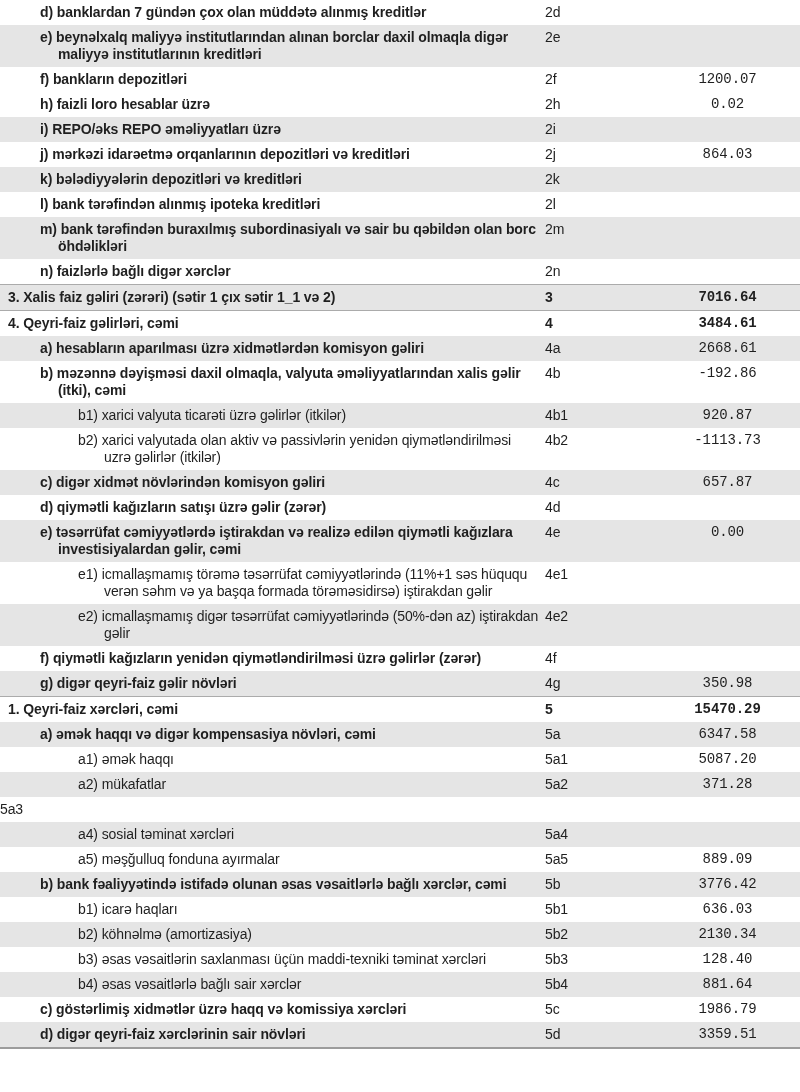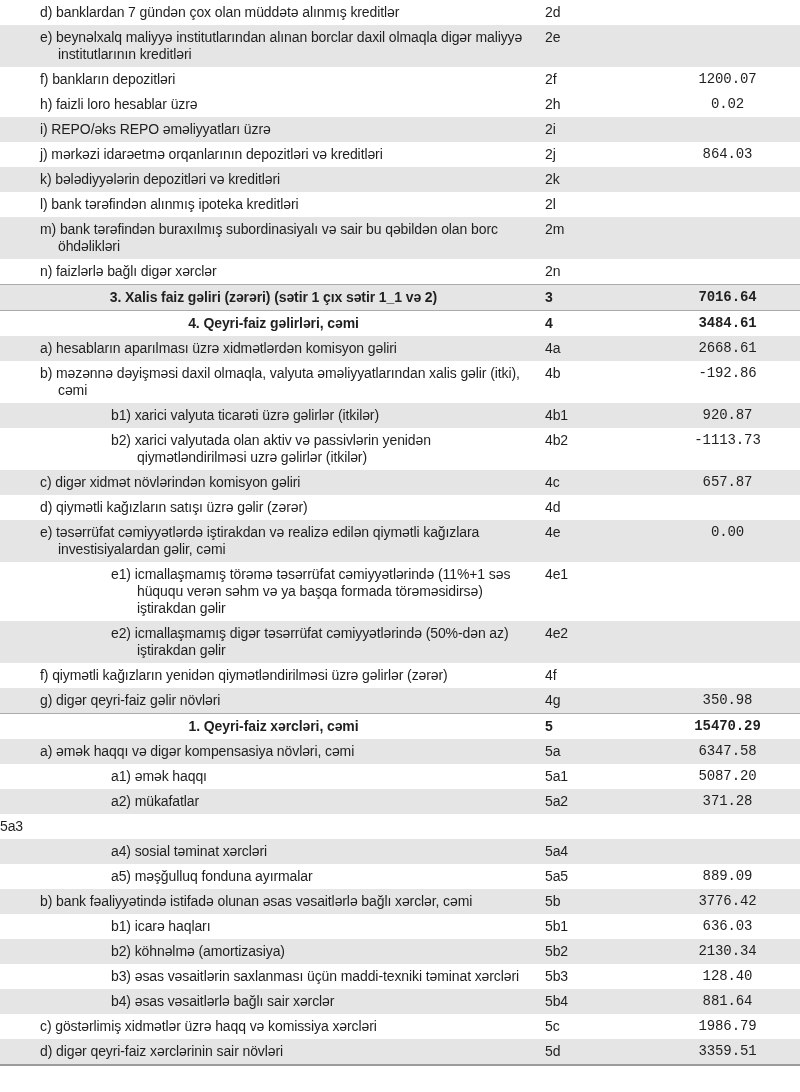--- a/index.html
+++ b/index.html
@@ -25,23 +25,23 @@
   .row.shaded { background: #e5e5e5; }
   .row.section {
     font-weight: bold;
     border-top: 1px solid #ababab;
   }
   .cell { box-sizing: border-box; }
   .cell.label {
     width: 545px;
     padding-right: 6px;
   }
-  .level-0 .label { padding-left: 8px; text-align: center; }
-  .level-1 .label { padding-left: 58px; text-indent: -18px; }
-  .level-2 .label { padding-left: 104px; text-indent: -26px; margin-left: 33px; }
+  .level-0 .label { padding-left: 8px; }
+  .level-1 .label { padding-left: 58px; text-indent: -18px; font-weight: bold; }
+  .level-2 .label { padding-left: 104px; text-indent: -26px; }
   .cell.code {
     width: 110px;
     text-align: left;
     flex-shrink: 0;
   }
   .cell.value {
     width: 145px;
     text-align: center;
     flex-shrink: 0;
     font-family: Liberation Mono, monospace;

